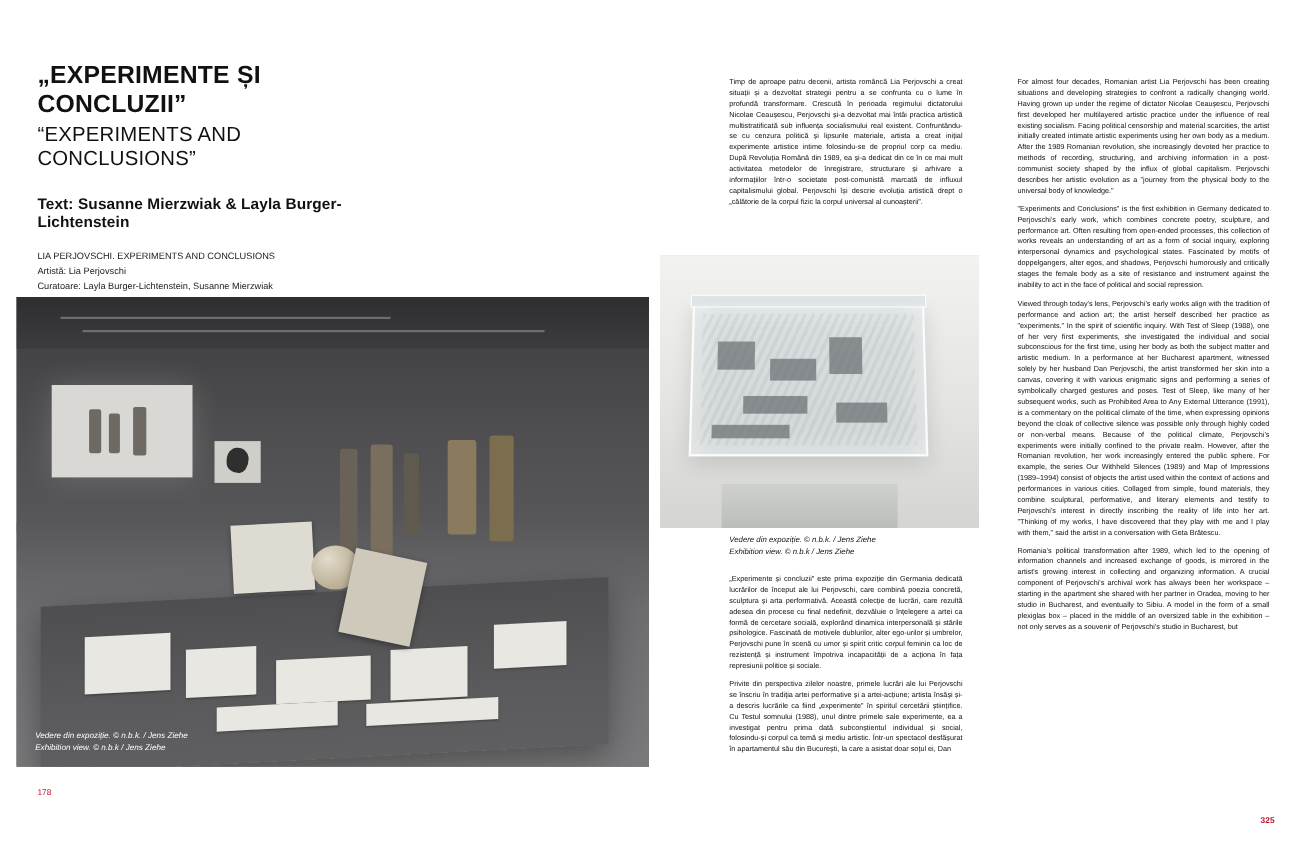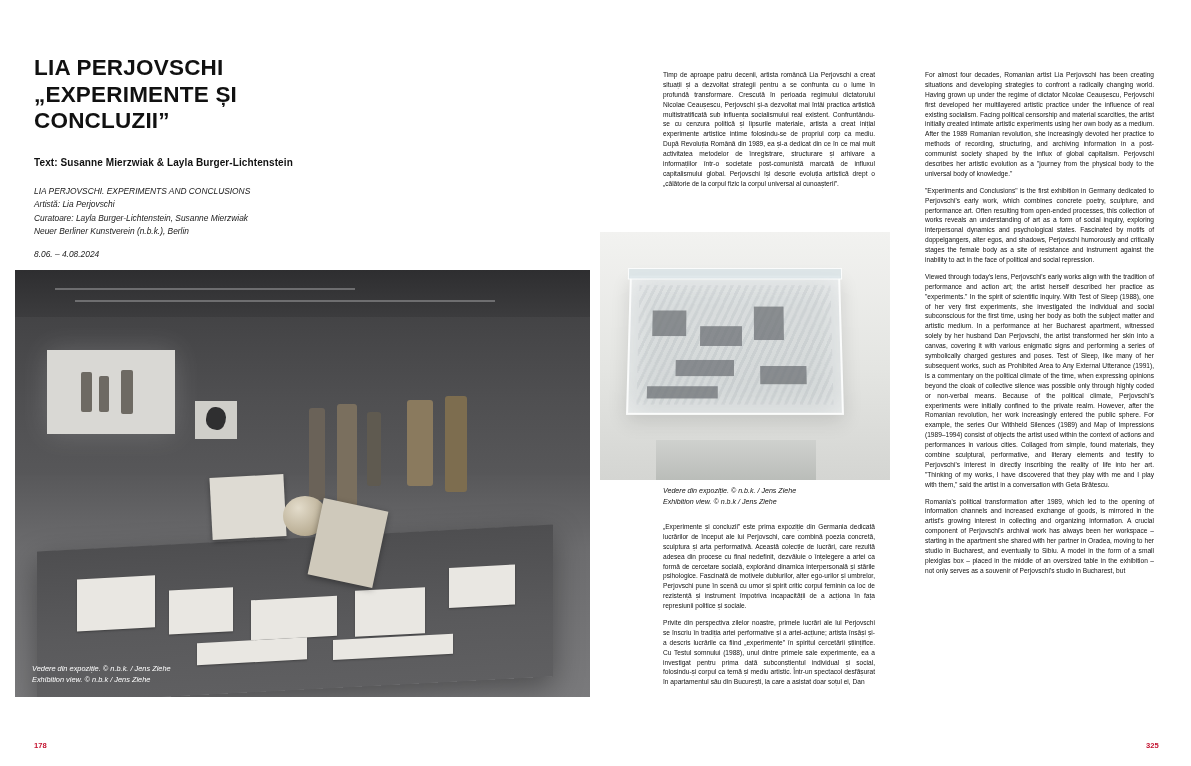--- a/index.html
+++ b/index.html
@@ -52,32 +52,32 @@
   .title-l3 {
     font-size: 18.5px;
     font-weight: 400;
     letter-spacing: 0.2px;
     line-height: 1.2;
     color: #111;
     margin-top: 3px;
   }
   .byline {
     margin-top: 22px;
-    font-size: 10px;
+    font-size: 14px;
     font-weight: 700;
     color: #111;
     letter-spacing: 0.1px;
   }
   .credits {
     margin-top: 17px;
     font-size: 8.4px;
     line-height: 1.62;
     color: #1a1a1a;
   }
-  .credits div { white-space: nowrap; font-style: italic; }
+  .credits div { white-space: nowrap; }
   .credits .spaced { margin-top: 9px; }
 
   
   .photo-main {
     position: absolute;
     left: 15px;
     top: 270px;
     width: 575px;
     height: 427px;
     background: #4a4a4c;
@@ -184,24 +184,24 @@
     bottom: 12px;
     color: #ffffff;
     font-size: 7.4px;
     line-height: 1.5;
   }
   .caption-overlay .it { font-style: italic; }
 
   .folio-left {
     position: absolute;
     left: 34px;
-    top: 741px;
+    top: 716px;
     font-size: 7.6px;
     color: #c4122f;
-    font-weight: 700;
+    font-weight: 400;
   }
 
   
   .col {
     position: absolute;
     font-size: 6.6px;
     line-height: 1.5;
     text-align: justify;
     color: #111;
   }
@@ -272,22 +272,22 @@
   }
 </style>
 </head>
 <body>
 
 <div class="page">
 
   <div class="left-col">
 
     <div class="title-block">
-      <div class="title-l1">LIA PERJOVSCHI</div>
       <div class="title-l2">„EXPERIMENTE ȘI CONCLUZII”</div>
+      <div class="title-l3">“EXPERIMENTS AND CONCLUSIONS”</div>
     </div>
 
     <div class="byline">Text: Susanne Mierzwiak &amp; Layla Burger-Lichtenstein</div>
 
     <div class="credits">
       <div>LIA PERJOVSCHI. EXPERIMENTS AND CONCLUSIONS</div>
       <div>Artistă: Lia Perjovschi</div>
       <div>Curatoare: Layla Burger-Lichtenstein, Susanne Mierzwiak</div>
       <div>Neuer Berliner Kunstverein (n.b.k.), Berlin</div>
       <div class="spaced">8.06. – 4.08.2024</div>

